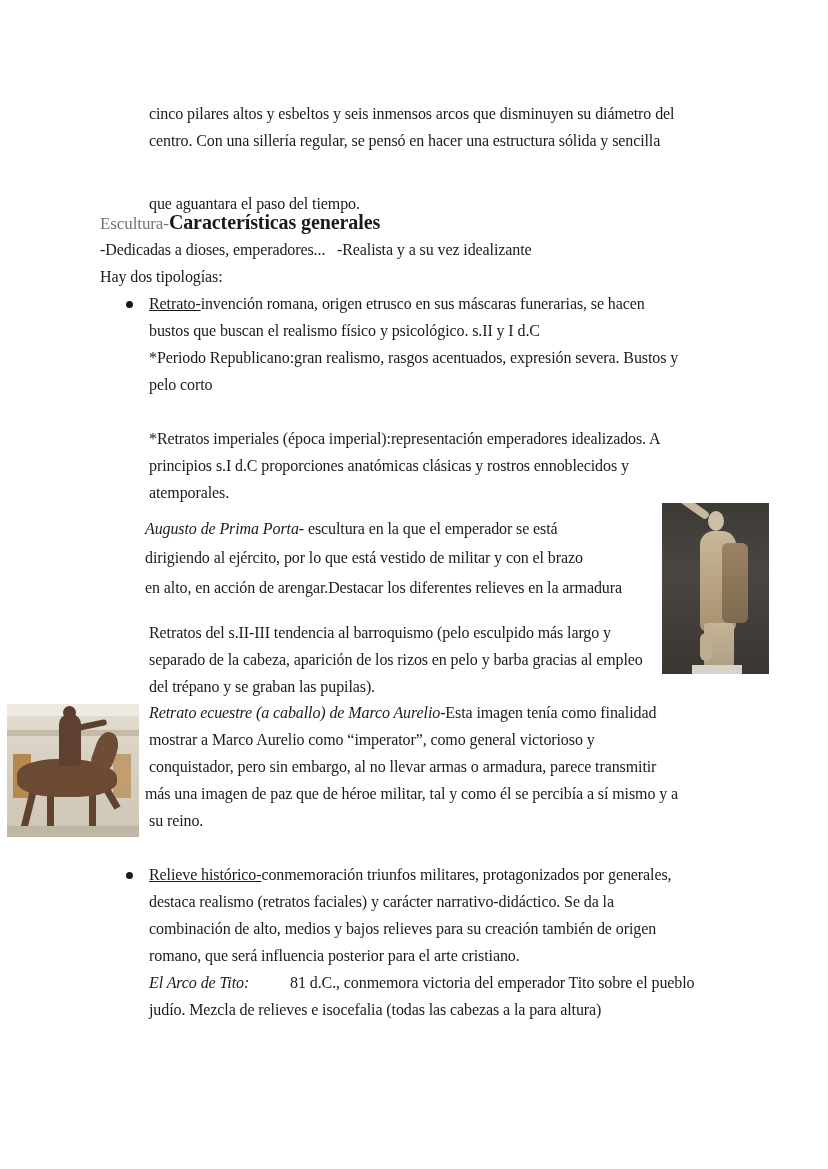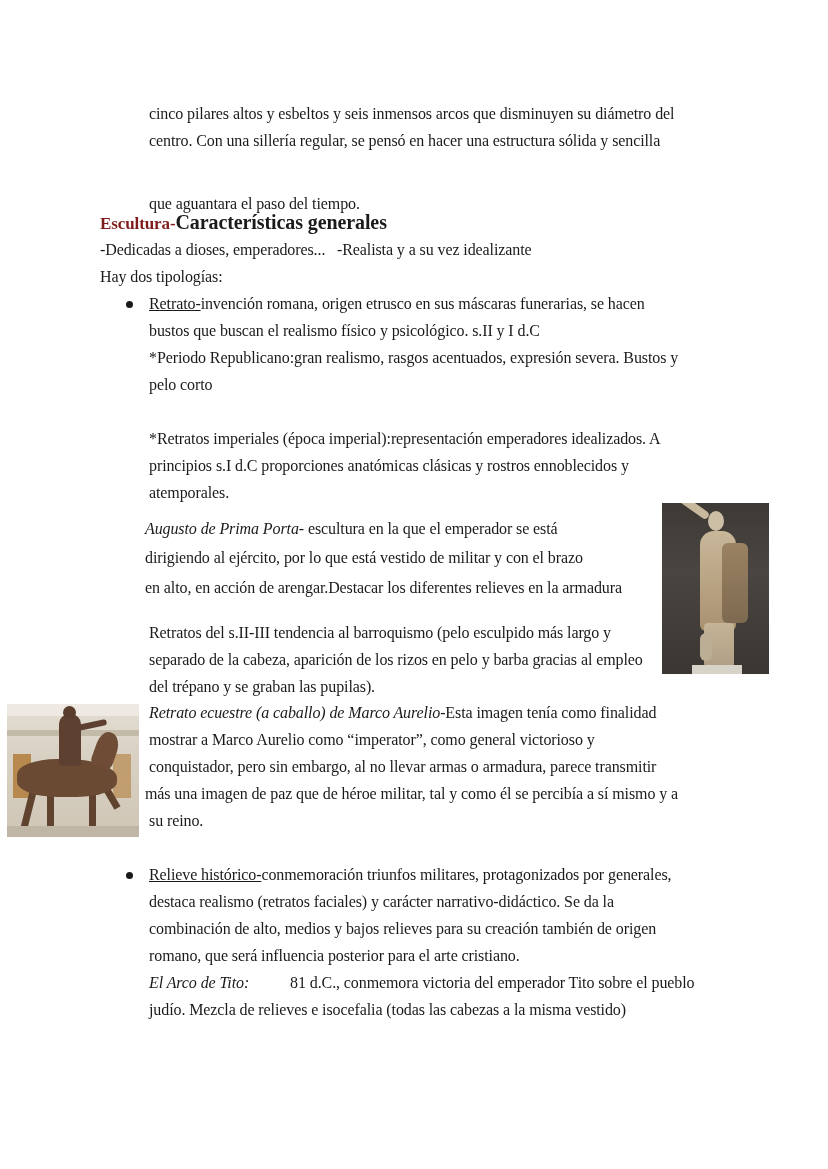--- a/index.html
+++ b/index.html
@@ -2,21 +2,21 @@
 <html><head>
 <meta charset="utf-8">
 <style>
   html, body { margin: 0; padding: 0; background: #ffffff; }
   body { width: 828px; height: 1169px; position: relative; overflow: hidden;
          font-family: "Liberation Serif", "DejaVu Serif", serif; color: #1a1a1a; }
   .line { position: absolute; font-size: 16px; line-height: 27px; white-space: nowrap; letter-spacing: -0.1px; }
   .b { font-weight: normal; }
   .i { font-style: italic; }
   .u { text-decoration: underline; }
-  .accent { color: #7f1d1d; font-weight: bold; font-size: 17px; }
+  .accent { color: #737373; font-weight: normal; font-size: 17px; }
   .head-rest { font-weight: bold; font-size: 20px; }
   .bullet { position: absolute; width: 7px; height: 7px; background: #1a1a1a; border-radius: 50%; }
   .img { position: absolute; overflow: hidden; }
   
   .augusto { left: 662px; top: 503px; width: 107px; height: 171px;
     background: linear-gradient(180deg, #3d3a36 0%, #4a4540 40%, #3a3632 100%); }
   .augusto .body { position: absolute; left: 38px; top: 28px; width: 36px; height: 100px;
     background: linear-gradient(180deg, #c9b79a, #a9916f); border-radius: 14px 14px 6px 6px; }
   .augusto .head { position: absolute; left: 46px; top: 8px; width: 16px; height: 20px;
     background: #cdbfa6; border-radius: 50%; }
@@ -126,13 +126,13 @@
 <div class="bullet" style="left:126px; top:872px;"></div>
 <div class="line" style="left:149px; top:861px;">
   <span class="u b">Relieve histórico-</span><span>conmemoración triunfos militares, protagonizados por generales,</span>
 </div>
 <div class="line" style="left:149px; top:888px;">destaca realismo (retratos faciales) y carácter narrativo-didáctico. Se da la</div>
 <div class="line" style="left:149px; top:915px;">combinación de alto, medios y bajos relieves para su creación también de origen</div>
 <div class="line" style="left:149px; top:942px;">romano, que será influencia posterior para el arte cristiano.</div>
 <div class="line" style="left:149px; top:969px;">
   <span class="i">El Arco de Tito:</span><span style="white-space:pre;margin-left:37px;"> 81 d.C., conmemora victoria del emperador Tito sobre el pueblo</span>
 </div>
-<div class="line" style="left:149px; top:996px;">judío. Mezcla de relieves e isocefalia (todas las cabezas a la misma vestido)</div>
+<div class="line" style="left:149px; top:996px;">judío. Mezcla de relieves e isocefalia (todas las cabezas a la para altura)</div>
 
 </body></html>

